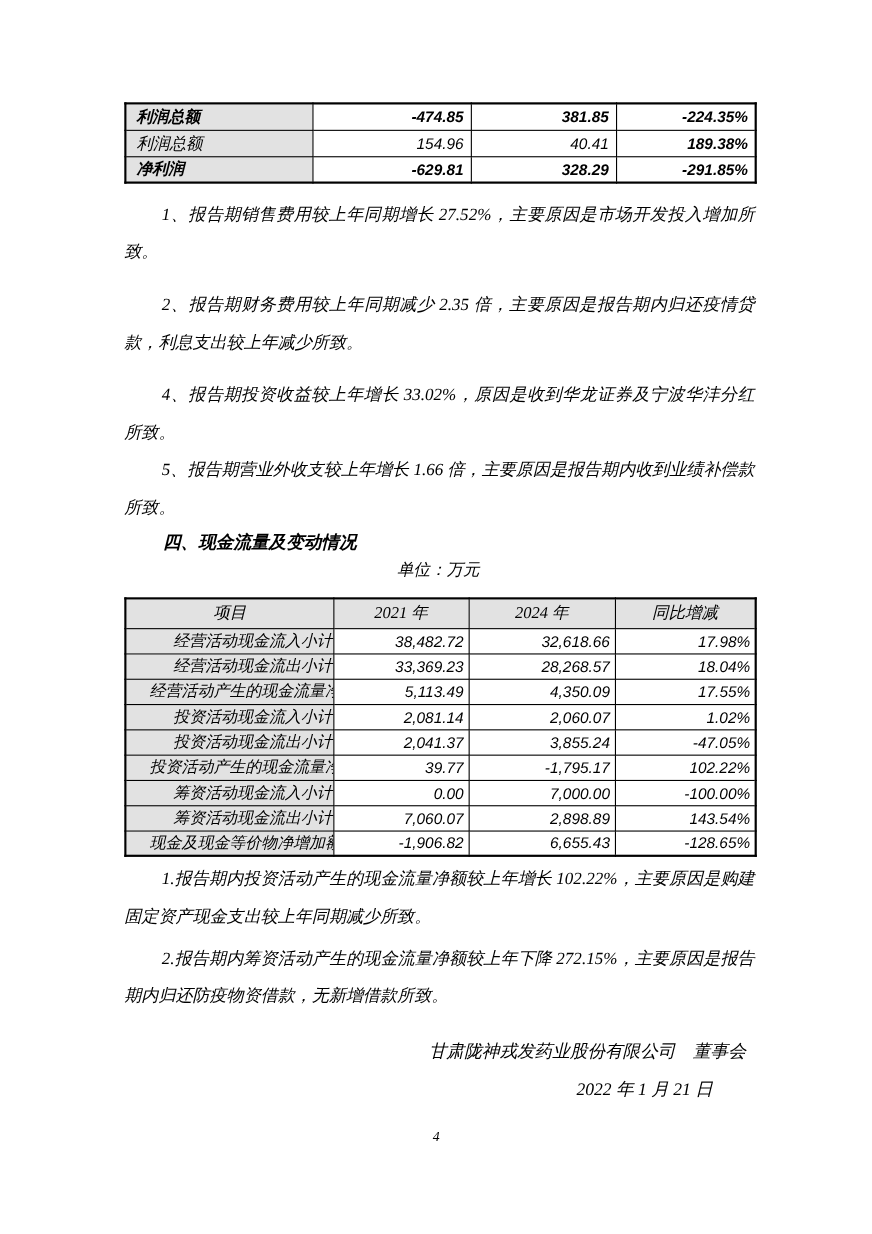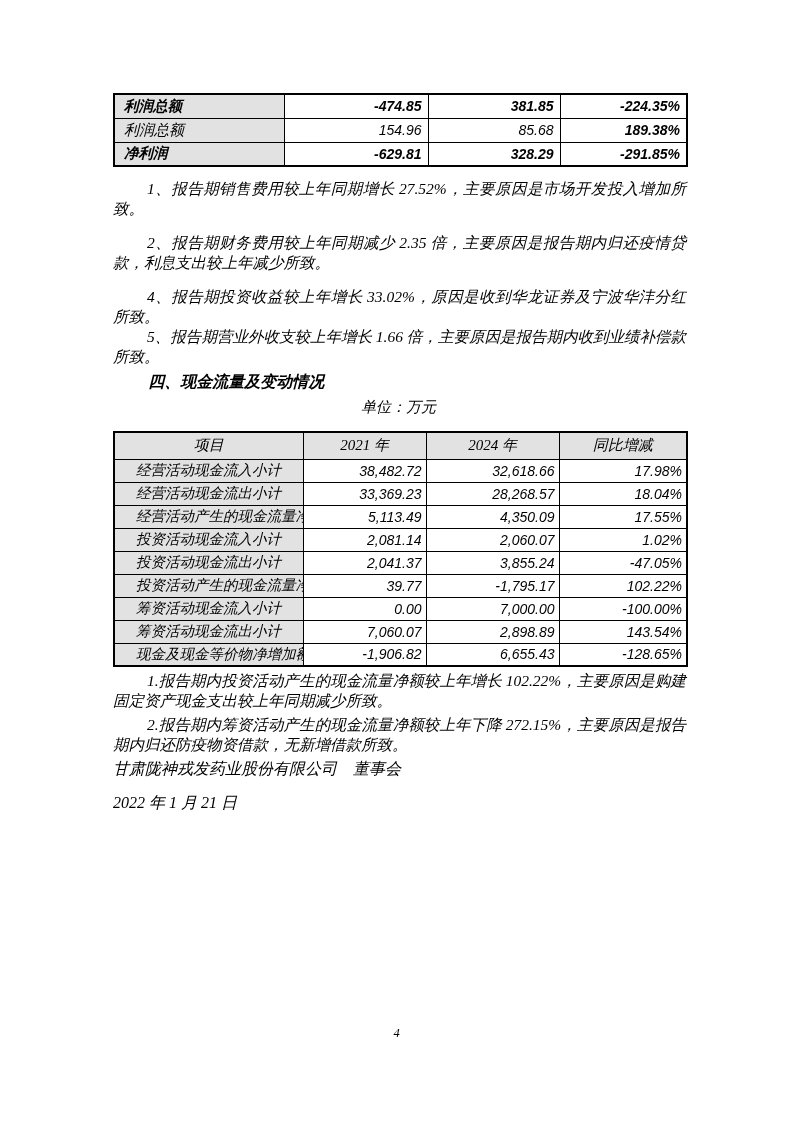--- a/index.html
+++ b/index.html
@@ -57,33 +57,33 @@
     height: 27px;
     background: #e2e2e2;
     font-weight: normal;
     font-size: 15px;
     text-align: center;
   }
   .cashflow-table td { height: 23px; font-size: 14.5px; }
   .cashflow-table td.lbl {
     background: #e2e2e2;
     padding-left: 21px;
-    text-align: left;
+    text-align: right;
   }
   .cashflow-table td.num {
     text-align: right;
     padding-right: 4px;
     font-family: "Liberation Sans", "DejaVu Sans", sans-serif;
     font-size: 14px;
   }
 
   
   .notes p {
     font-size: 15.5px;
-    line-height: 20px;
+    line-height: 34px;
     text-align: justify;
     text-indent: 2.2em;
     margin: 0;
   }
   .notes-profit { margin-top: 12px; }
   .notes-profit p:nth-child(1),
   .notes-profit p:nth-child(2) { margin-bottom: 14px; }
 
   .section-heading {
     margin-top: 4px;
@@ -99,21 +99,21 @@
     line-height: 16px;
     text-align: center;
     padding-right: 2px;
   }
 
   .notes-cashflow { margin-top: 4px; }
   .notes-cashflow p { margin-bottom: 4px; }
   .notes-cashflow p:last-child { margin-bottom: 0; }
 
   
-  .signature { text-align: left; }
+  .signature { text-align: right; margin-top: 20px; }
   .sig-company {
     font-size: 16px;
     line-height: 28px;
     padding-right: 8px;
   }
   .sig-date {
     font-size: 16px;
     line-height: 28px;
     margin-top: 6px;
     padding-right: 38px;
@@ -144,21 +144,21 @@
       <tbody>
           <tr class="bold-row">
             <td class="lbl">利润总额</td>
             <td class="num">-474.85</td>
             <td class="num">381.85</td>
             <td class="num">-224.35%</td>
           </tr>
           <tr>
             <td class="lbl">利润总额</td>
             <td class="num">154.96</td>
-            <td class="num">85.68</td>
+            <td class="num">40.41</td>
             <td class="num">189.38%</td>
           </tr>
           <tr class="bold-row">
             <td class="lbl">净利润</td>
             <td class="num">-629.81</td>
             <td class="num">328.29</td>
             <td class="num">-291.85%</td>
           </tr>
         </tbody>
     </table>

